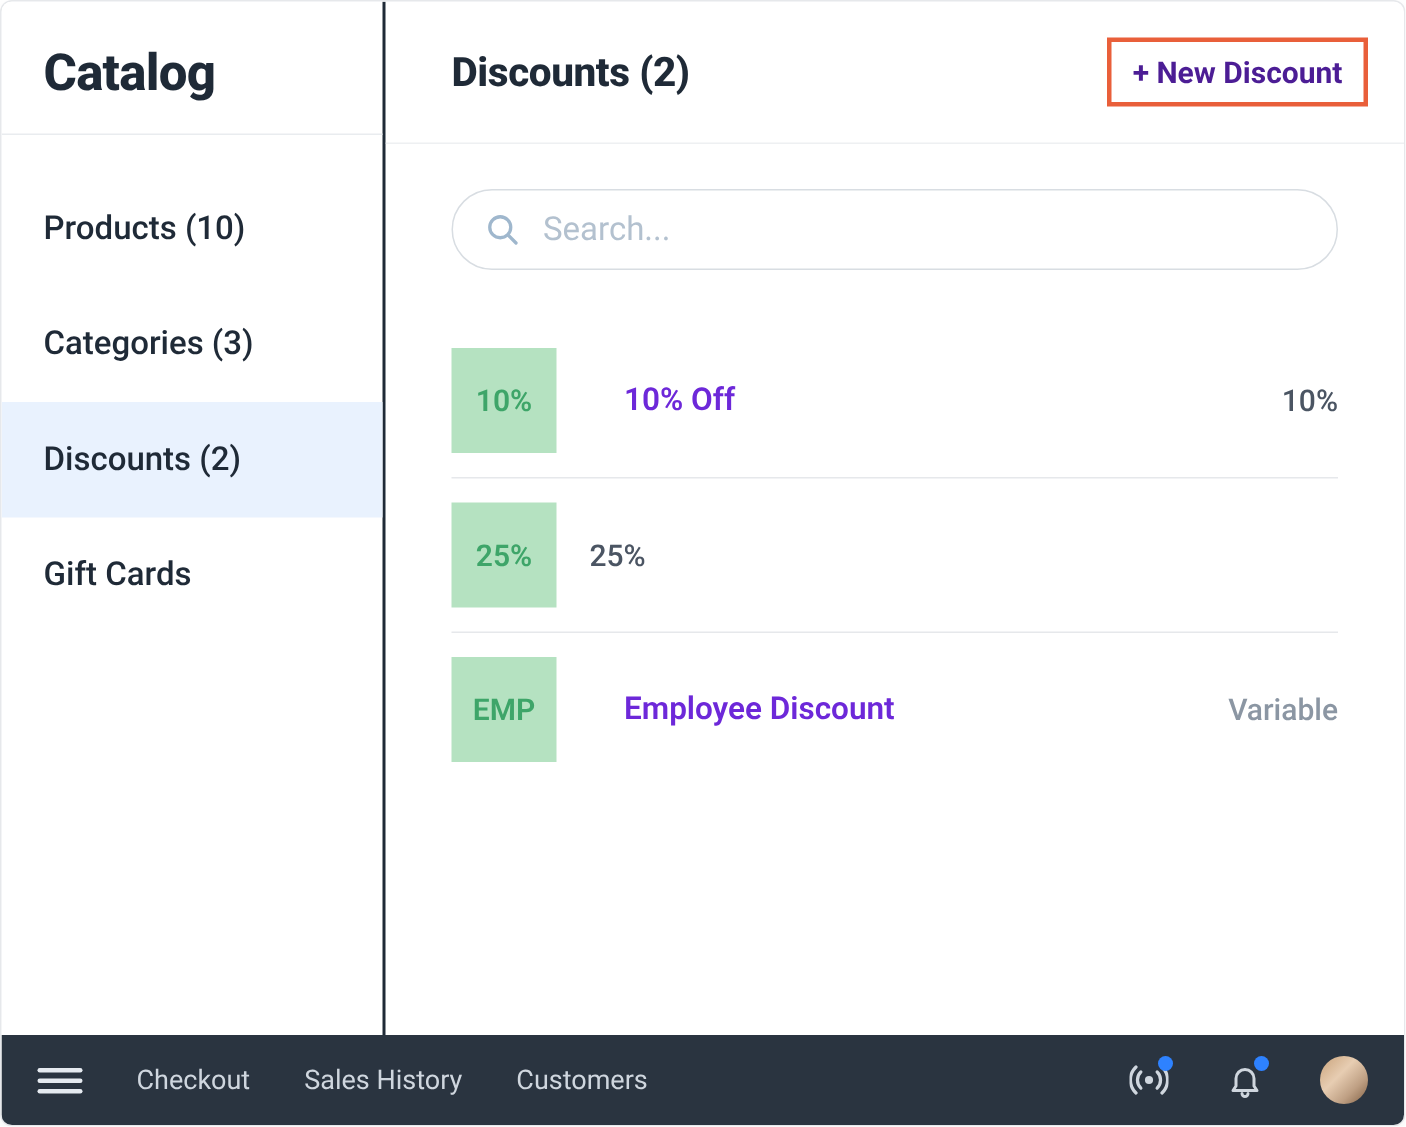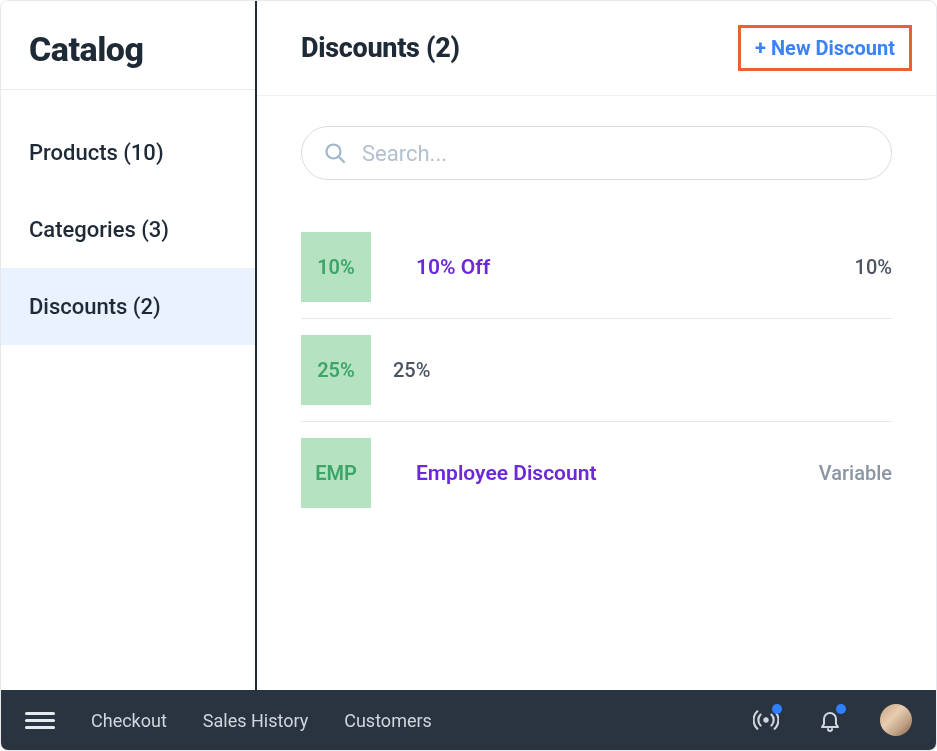--- a/index.html
+++ b/index.html
@@ -75,21 +75,21 @@
   }
   .main-title {
     font-size: 27px;
     font-weight: 800;
     color: #1f2a37;
     letter-spacing: -0.3px;
   }
   .new-btn {
     font-size: 20px;
     font-weight: 700;
-    color: #3b82f6;
+    color: #4c1d95;
     background: none;
     border: 3px solid #e95f3a;
     padding: 8px 14px;
     cursor: pointer;
     font-family: inherit;
   }
   .main-body {
     padding: 30px 44px;
   }
   .search-wrap {
@@ -217,20 +217,21 @@
 
   <div class="top">
 
     <aside class="sidebar">
       <h1 class="sidebar-title">Catalog</h1>
       <div class="top-rule"></div>
       <nav class="nav-list">
         <div class="nav-item">Products (10)</div>
         <div class="nav-item">Categories (3)</div>
         <div class="nav-item active">Discounts (2)</div>
+        <div class="nav-item">Gift Cards</div>
       </nav>
     </aside>
 
     <section class="main">
       <div class="main-header">
         <h2 class="main-title">Discounts (2)</h2>
         <button class="new-btn">+ New Discount</button>
       </div>
 
       <div class="main-body">

